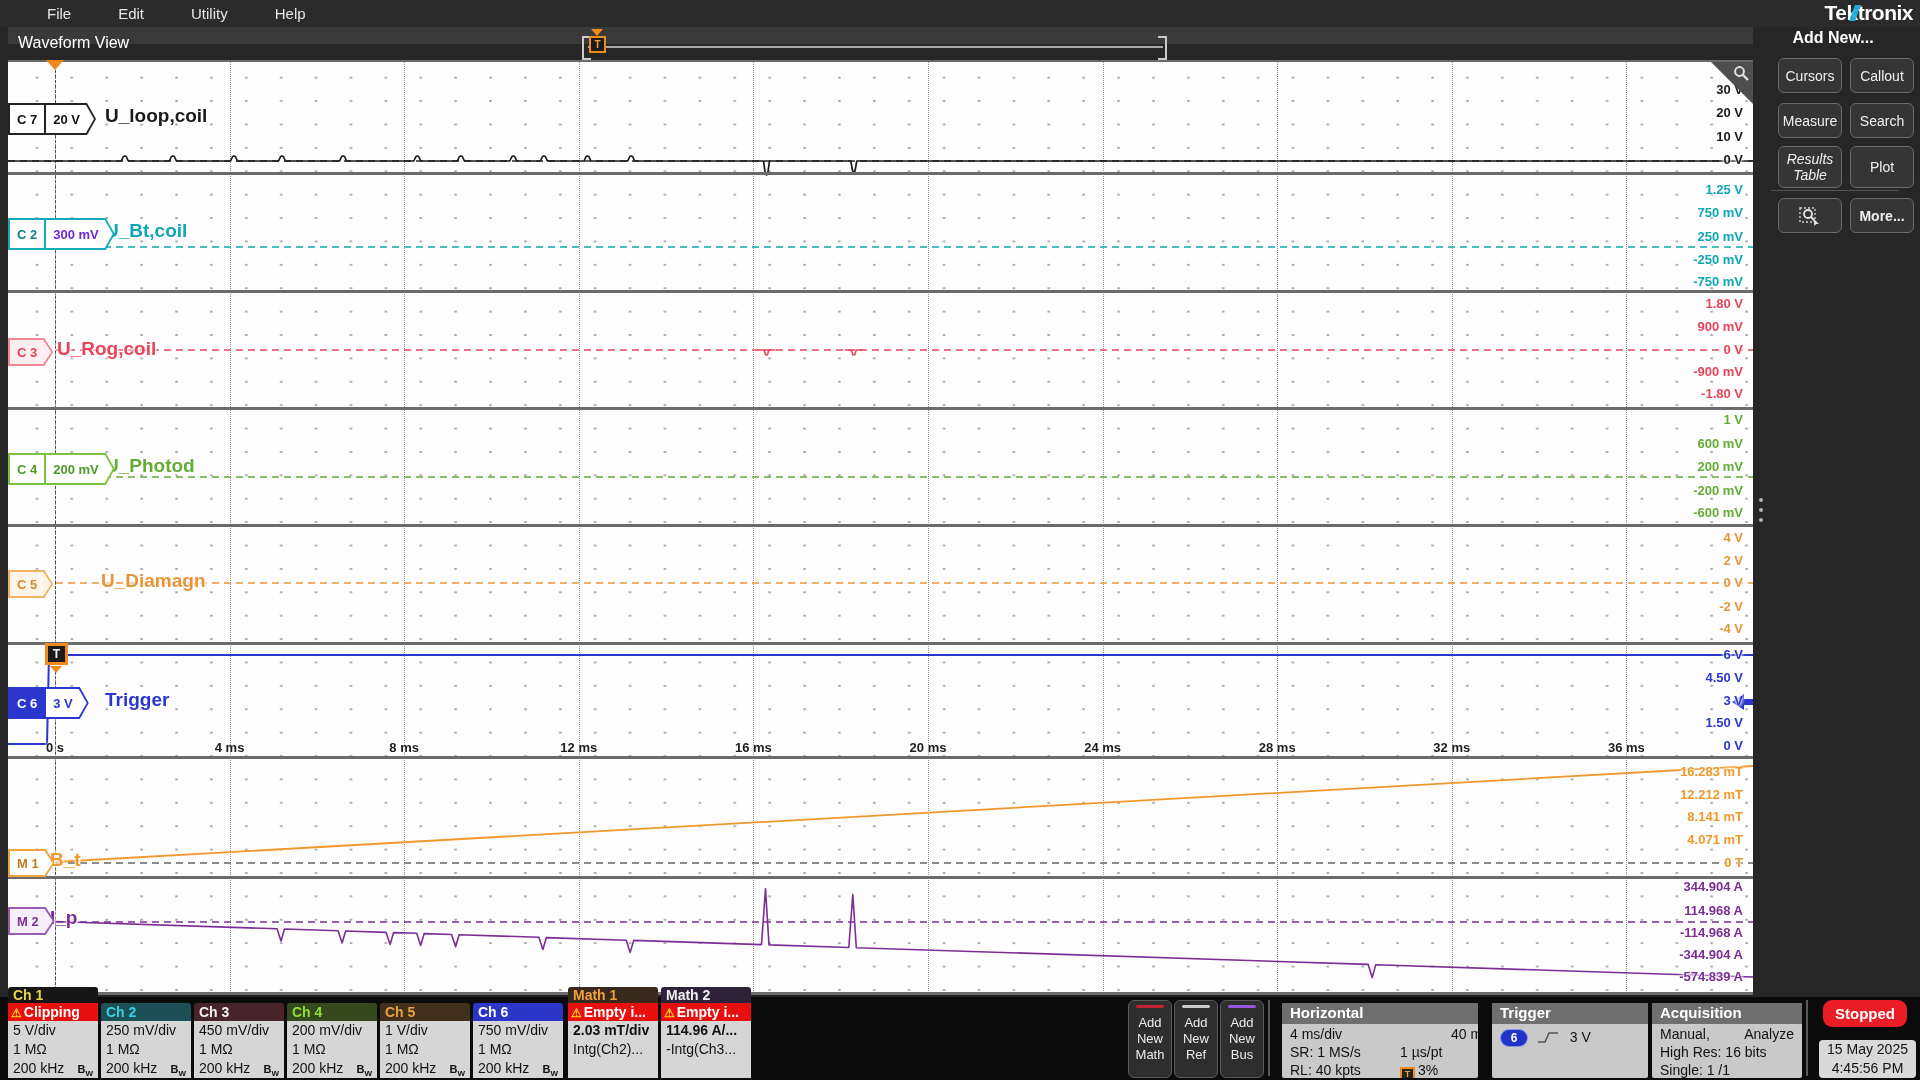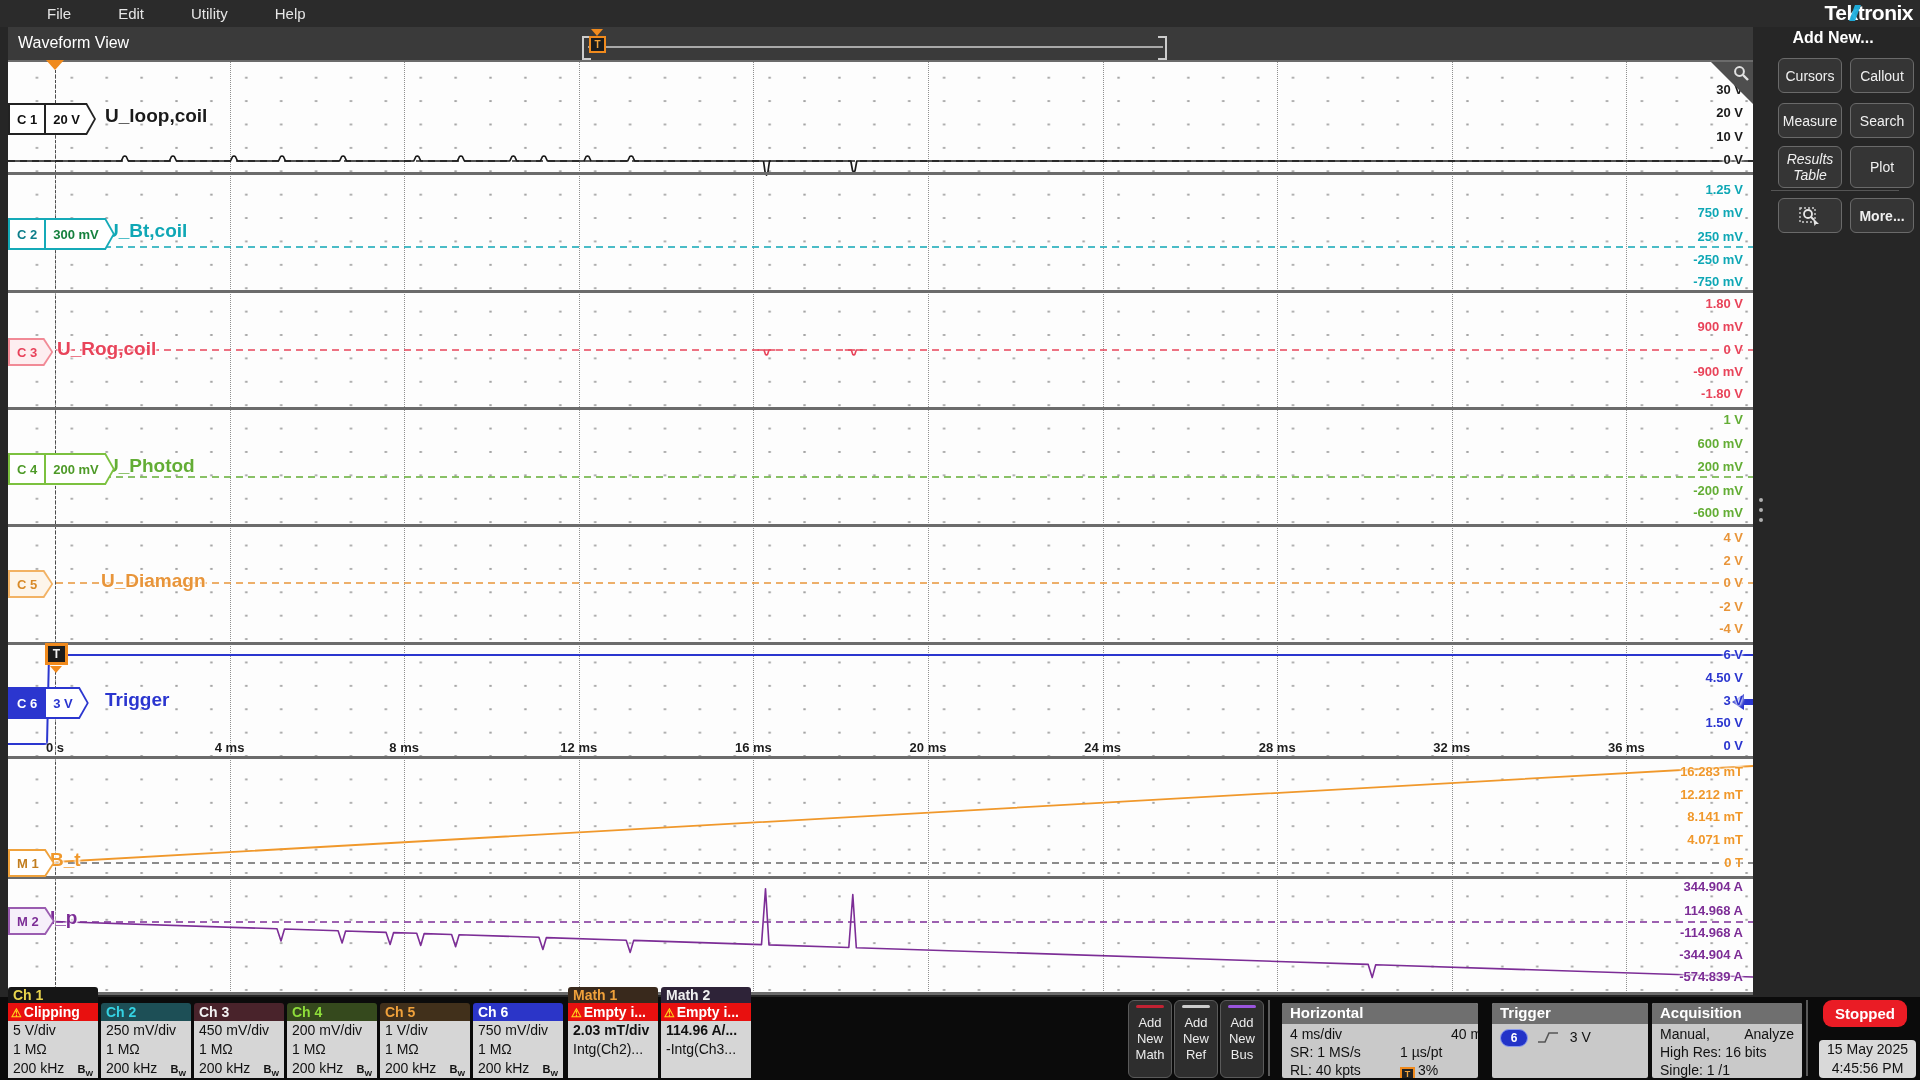--- a/index.html
+++ b/index.html
@@ -10,21 +10,21 @@
   #menu-bar{position:absolute;top:0;left:0;width:1920px;height:27px;background:#2b2b2b;
             display:flex;align-items:center;color:#e6e6e6;font-size:15px;}
   .menu-item{margin-left:47px;cursor:pointer;}
   #menu-bar .menu-item:first-child{margin-left:33px;}
   #logo{position:absolute;right:7px;top:1px;font-size:21px;font-weight:bold;color:#fff;letter-spacing:-0.5px;}
   #logo .ltxt{position:relative;z-index:1;}
   #logo .slash{position:absolute;left:27px;top:4px;width:6px;height:16px;background:#1fb1e0;
                transform:skewX(-20deg);z-index:2;opacity:.95;}
 
   
-  #tab-bar{position:absolute;top:27px;left:8px;width:1745px;height:33px;background:#3a3a3a;}
+  #tab-bar{position:absolute;top:27px;left:8px;width:1745px;height:17px;background:#3a3a3a;}
   .tab-title{position:absolute;left:10px;top:7px;font-size:16px;color:#fff;}
   .rec-line{position:absolute;left:580px;top:19px;width:575px;height:2px;background:#a8a8a8;}
   .rec-brk-l{position:absolute;left:574px;top:9px;width:7px;height:20px;
              border-left:2px solid #ccc;border-top:2px solid #ccc;border-bottom:2px solid #ccc;}
   .rec-brk-r{position:absolute;left:1150px;top:9px;width:7px;height:20px;
              border-right:2px solid #ccc;border-top:2px solid #ccc;border-bottom:2px solid #ccc;}
   .rec-pin-tri{position:absolute;left:583px;top:2px;width:0;height:0;
                border-left:6px solid transparent;border-right:6px solid transparent;border-top:7px solid #f08a1d;}
   .rec-pin-sq{position:absolute;left:581px;top:9px;width:13px;height:13px;background:#1c1c1c;
               border:2px solid #f08a1d;color:#f0a23c;font-size:10px;font-weight:bold;text-align:center;line-height:13px;}
@@ -201,33 +201,33 @@
       <div class="hsep" style="top: 112px;"></div>
       <div class="hsep" style="top: 230px;"></div>
       <div class="hsep" style="top: 347px;"></div>
       <div class="hsep" style="top: 464px;"></div>
       <div class="hsep" style="top: 582px;"></div>
       <div class="hsep" style="top: 696px;"></div>
       <div class="hsep" style="top: 816px;"></div>
       <div class="hsep" style="top: 932px;"></div>
       <div class="wbadge" style="left: 0px; top: 43px; height: 28px; background: rgb(34, 34, 34);">
         <div class="wbadge-in">
-          <div class="wcell" style="color: rgb(17, 17, 17); background: rgb(255, 255, 255); border-right: 2px solid rgb(34, 34, 34);">C 1</div>
+          <div class="wcell" style="color: rgb(17, 17, 17); background: rgb(255, 255, 255); border-right: 2px solid rgb(34, 34, 34);">C 7</div>
           <div class="wcell last" style="color: rgb(17, 17, 17); background: rgb(255, 255, 255);">20 V</div>
         </div>
       </div>
       <div class="wname" style="left: 97px; top: 45px; color: rgb(26, 26, 26);">U_loop,coil</div>
       <div class="alabel" style="top: 22px; color: rgb(26, 26, 26);">30 V</div>
       <div class="alabel" style="top: 45px; color: rgb(26, 26, 26);">20 V</div>
       <div class="alabel" style="top: 69px; color: rgb(26, 26, 26);">10 V</div>
       <div class="alabel" style="top: 92px; color: rgb(26, 26, 26);">0 V</div>
       <div class="wbadge" style="left: 0px; top: 158px; height: 28px; background: rgb(21, 170, 184);">
         <div class="wbadge-in">
           <div class="wcell" style="color: rgb(13, 126, 138); background: rgb(255, 255, 255); border-right: 2px solid rgb(21, 170, 184);">C 2</div>
-          <div class="wcell last" style="color: #15803d; background: rgb(255, 255, 255);">300 mV</div>
+          <div class="wcell last" style="color: #6d28d9; background: rgb(255, 255, 255);">300 mV</div>
         </div>
       </div>
       <div class="wname" style="left: 97px; top: 160px; color: rgb(15, 167, 181);">U_Bt,coil</div>
       <div class="alabel" style="top: 122px; color: rgb(15, 167, 181);">1.25 V</div>
       <div class="alabel" style="top: 145px; color: rgb(15, 167, 181); margin-left: 28px;">750 mV</div>
       <div class="alabel" style="top: 169px; color: rgb(15, 167, 181);">250 mV</div>
       <div class="alabel" style="top: 192px; color: rgb(15, 167, 181);">-250 mV</div>
       <div class="alabel" style="top: 214px; color: rgb(15, 167, 181);">-750 mV</div>
       <div class="wbadge" style="left: 0px; top: 278px; height: 24px; background: rgb(241, 138, 150);">
         <div class="wbadge-in">

